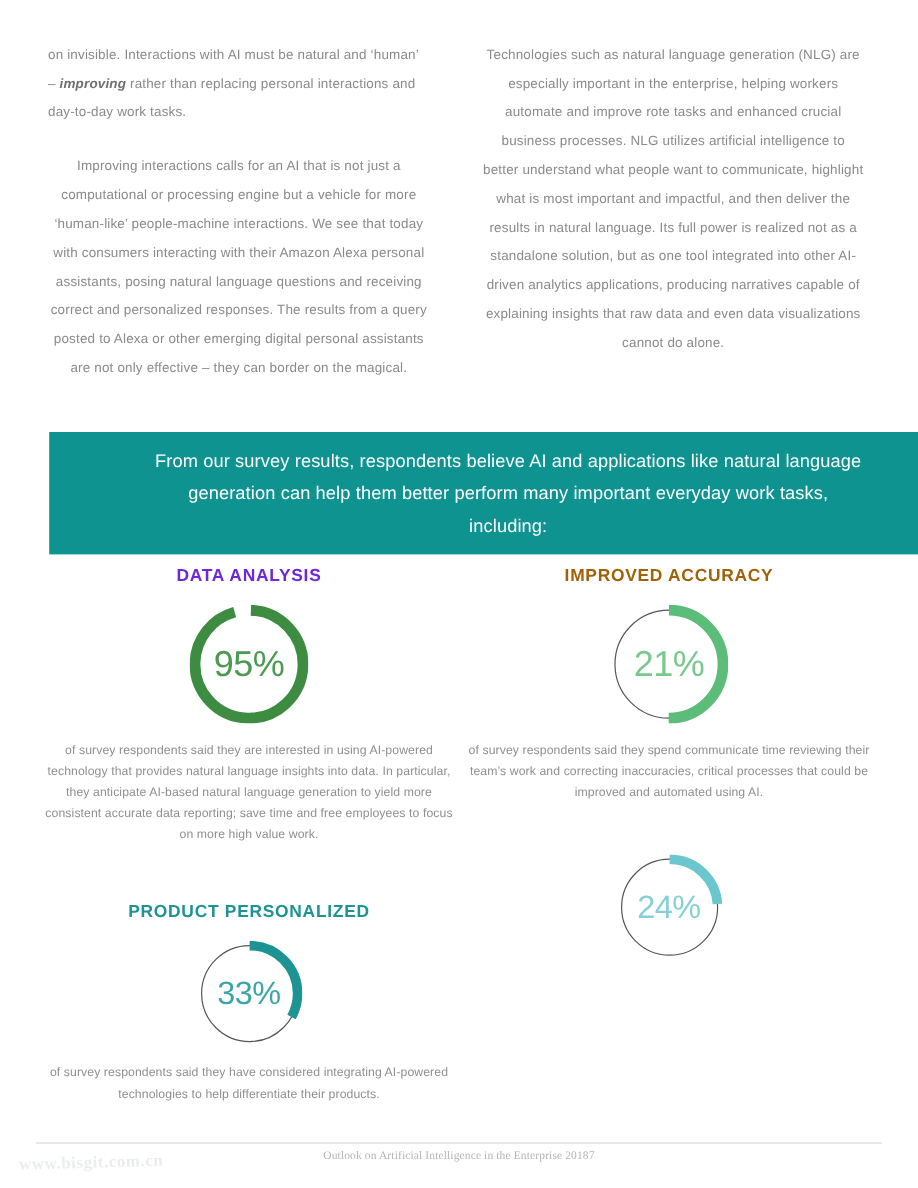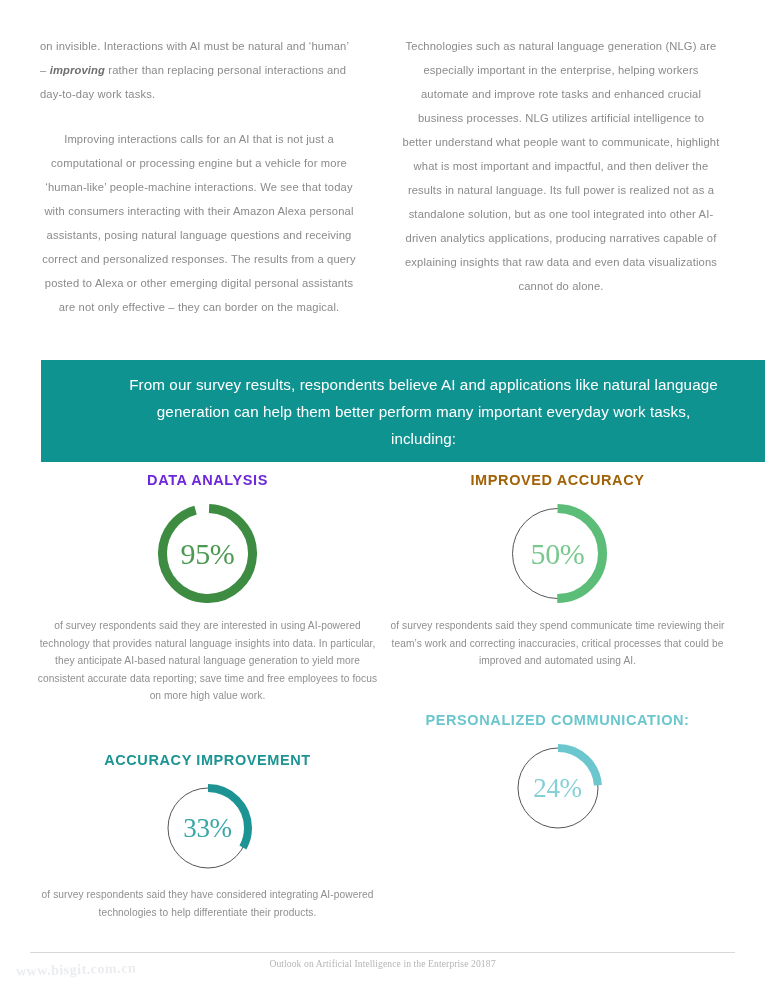--- a/index.html
+++ b/index.html
@@ -95,21 +95,20 @@
   .t-green-dark { color:#6d28d9; }
   .t-green-mid  { color:#a16207; }
   .t-teal-dark  { color:#1d9493; }
   .t-teal-light { color:#6bc6ce; }
 
   .donut-wrap {
     display:flex;
     justify-content:center;
     align-items:center;
     margin-bottom:14px;
-    font-family:Liberation Serif, serif;
   }
   .donut { position:relative; display:block; }
   .donut-label {
     position:absolute;
     top:0; left:0;
     width:100%; height:100%;
     display:flex;
     align-items:center;
     justify-content:center;
     font-size:30px;
@@ -209,42 +208,41 @@
     </div>
 
     <div class="stat stat-ia">
       <div class="stat-title t-green-mid">IMPROVED ACCURACY</div>
       <div class="donut-wrap">
         <div class="donut" style="width:99px;height:99px;">
           <svg width="99" height="99" viewBox="0 0 99 99">
             <circle cx="49.5" cy="49.5" r="45" fill="none" stroke="#555555" stroke-width="1"></circle>
             <circle cx="49.5" cy="49.5" r="45" fill="none" stroke="#5cbd78" stroke-width="9" stroke-dasharray="141.4 141.4" transform="rotate(-90 49.5 49.5)"></circle>
           </svg>
-          <div class="donut-label" style="color:#79c98f;">50%</div>
+          <div class="donut-label" style="color:#79c98f;">21%</div>
         </div>
       </div>
       <div class="stat-desc">of survey respondents said they spend communicate time reviewing their team’s work and correcting inaccuracies, critical processes that could be improved and automated using AI.</div>
     </div>
 
     <div class="stat stat-pi">
-      <div class="stat-title t-teal-dark">ACCURACY IMPROVEMENT</div>
+      <div class="stat-title t-teal-dark">PRODUCT PERSONALIZED</div>
       <div class="donut-wrap">
         <div class="donut" style="width:88px;height:88px;">
           <svg width="88" height="88" viewBox="0 0 88 88">
             <circle cx="44" cy="44" r="40" fill="none" stroke="#555555" stroke-width="1"></circle>
             <circle cx="44" cy="44" r="40" fill="none" stroke="#1d9493" stroke-width="8" stroke-dasharray="83.1 168.2" transform="rotate(-90 44 44)"></circle>
           </svg>
           <div class="donut-label" style="color:#3aa6a6;font-size:27px;">33%</div>
         </div>
       </div>
       <div class="stat-desc" style="padding:0 2px;">of survey respondents said they have considered integrating AI-powered technologies to help differentiate their products.</div>
     </div>
 
     <div class="stat stat-pc">
-      <div class="stat-title t-teal-light">PERSONALIZED COMMUNICATION:</div>
       <div class="donut-wrap">
         <div class="donut" style="width:88px;height:88px;">
           <svg width="88" height="88" viewBox="0 0 88 88">
             <circle cx="44" cy="44" r="40" fill="none" stroke="#555555" stroke-width="1"></circle>
             <circle cx="44" cy="44" r="40" fill="none" stroke="#6bc6ce" stroke-width="8" stroke-dasharray="60.0 191.3" transform="rotate(-90 44 44)"></circle>
           </svg>
           <div class="donut-label" style="color:#85d0d6;font-size:27px;">24%</div>
         </div>
       </div>
     </div>

